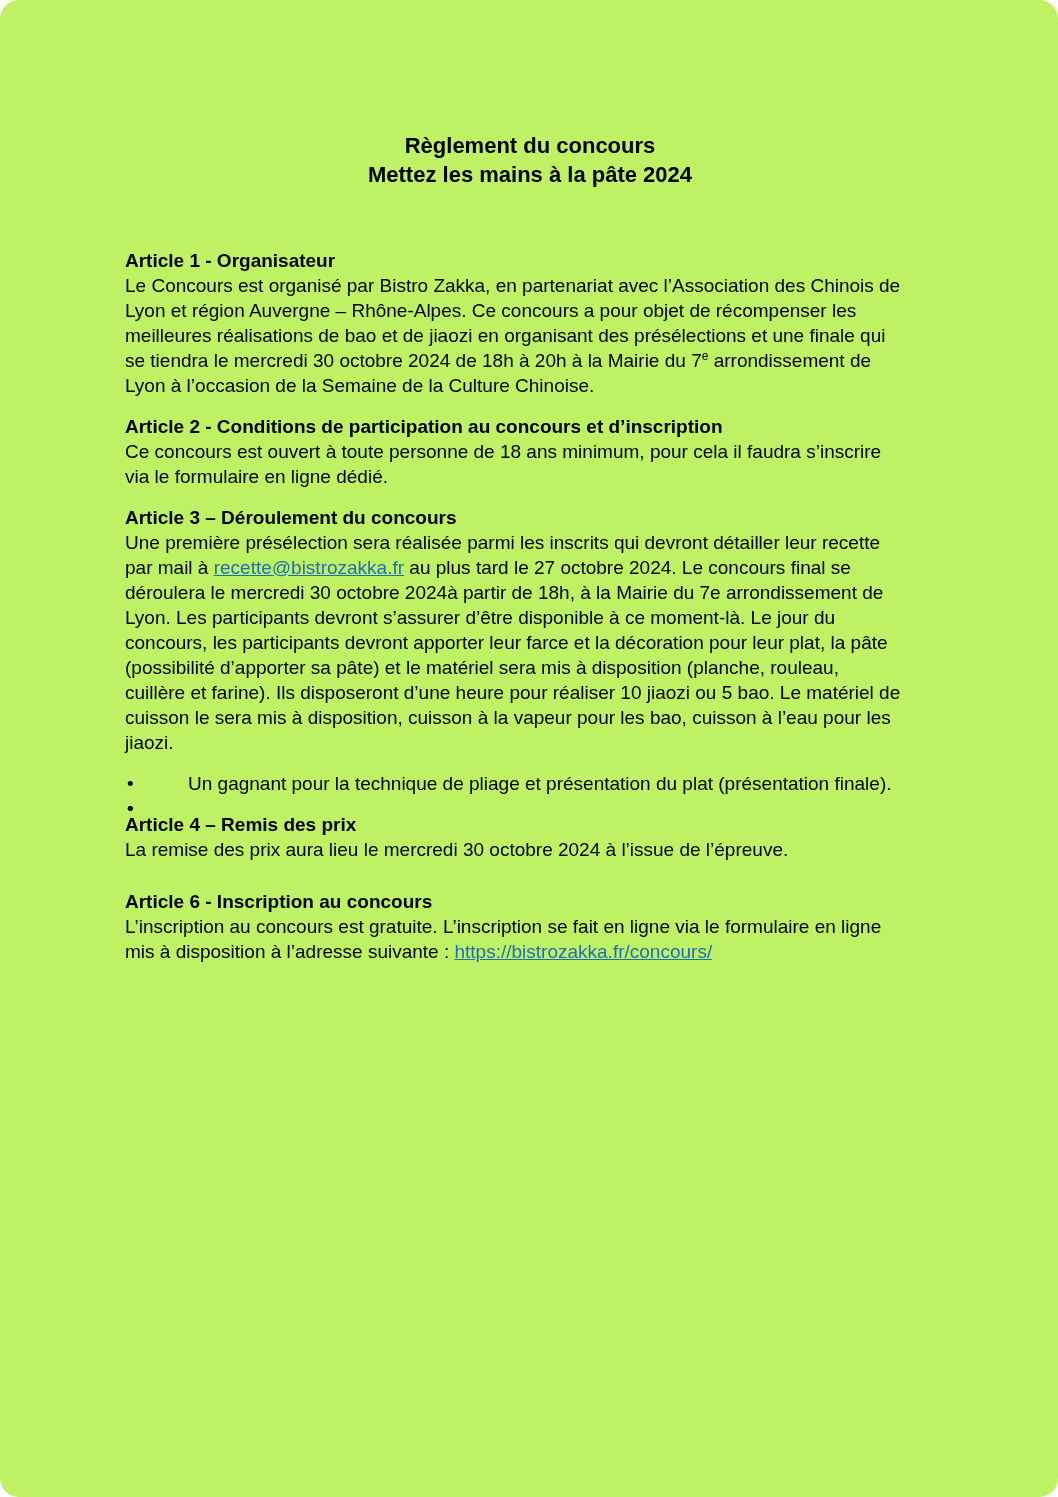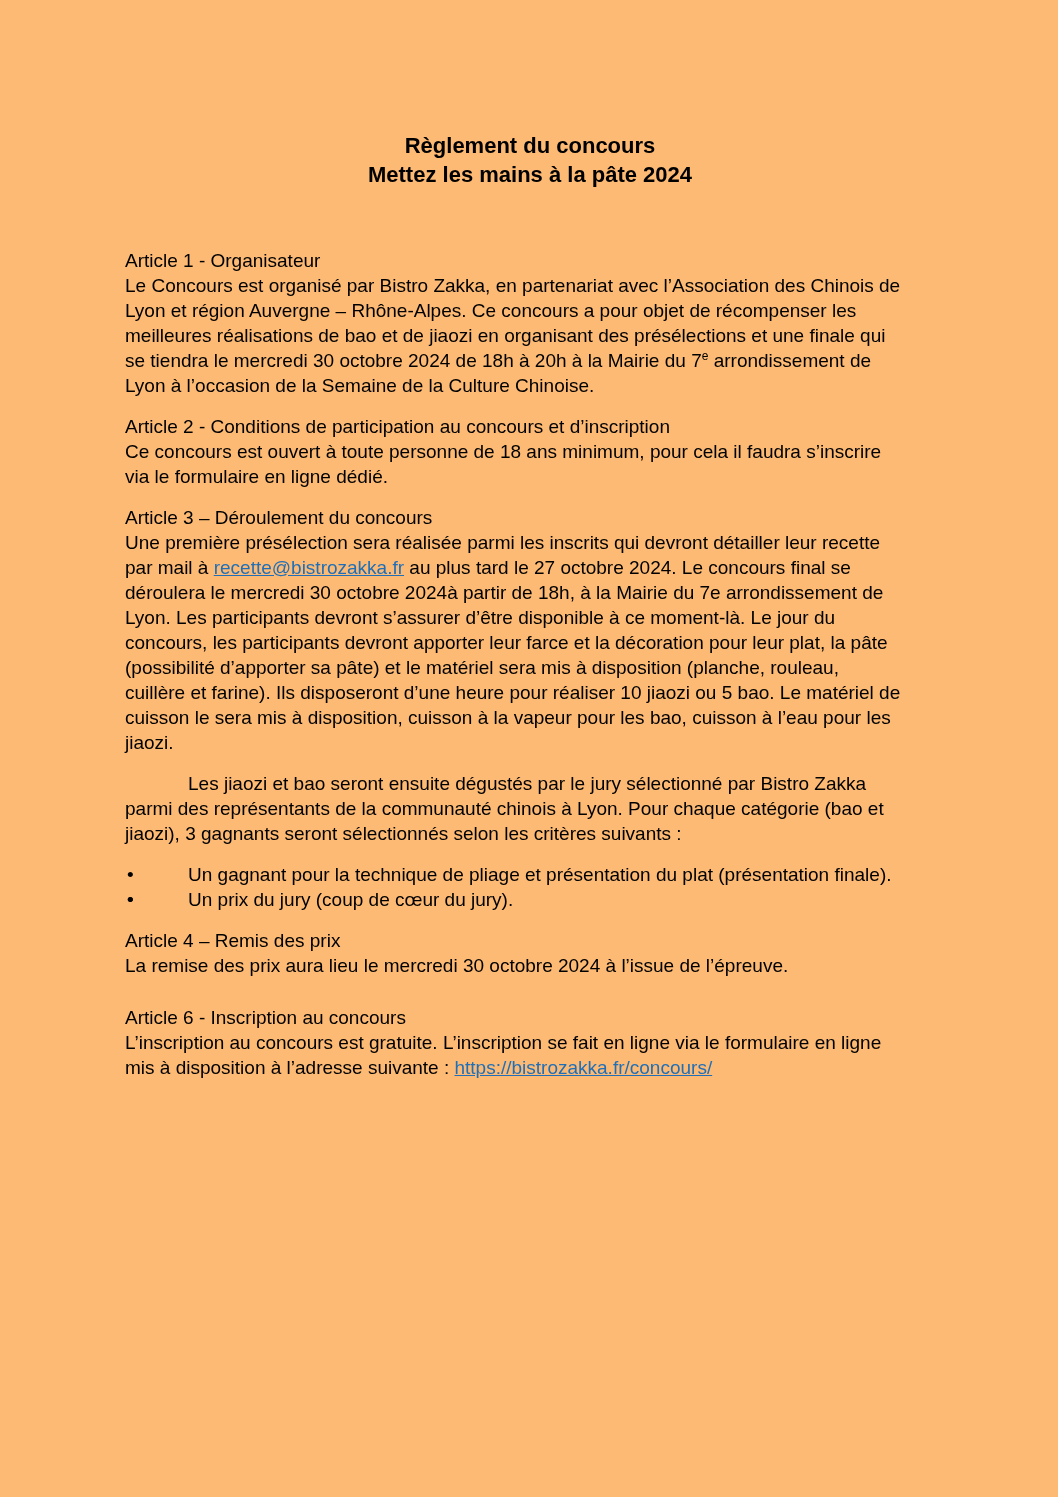--- a/index.html
+++ b/index.html
@@ -1,42 +1,43 @@
 <!DOCTYPE html>
 <html lang="fr"><head>
 <meta charset="utf-8">
 <style>
   html, body { margin: 0; padding: 0; background: #ffffff; }
   .page {
     position: relative;
     width: 1058px;
     height: 1497px;
     box-sizing: border-box;
-    background: #fdba74;
+    background: #bef264;
     padding: 131px 123px 0 125px;
     font-family: "Liberation Sans", "DejaVu Sans", sans-serif;
     font-size: 19px;
     line-height: 25px;
     color: #000000;
     overflow: hidden;
+    border-radius: 19px;
   }
   .doc-title {
     text-align: center;
     font-weight: bold;
     font-size: 22px;
     line-height: 29px;
     margin: 0 0 59px 0;
     white-space: pre;
   }
   section { margin: 0 0 16px 0; }
   section.gap-lg { margin-top: 27px; }
   h2 {
     font-size: 19px;
     line-height: 25px;
-    font-weight: normal;
+    font-weight: bold;
     margin: 0;
     white-space: pre;
   }
   p {
     margin: 0;
     white-space: pre;
   }
   .para-gap { margin-top: 16px; }
   .indent-first { text-indent: 63px; }
   sup.ord {
@@ -87,27 +88,24 @@
     <h2>Article 3 – Déroulement du concours</h2>
     <p><span>Une première présélection sera réalisée parmi les inscrits qui devront détailler leur recette
 par mail à </span><a class="doc-link" style="color: rgb(31, 111, 184); text-decoration-color: rgb(31, 111, 184);">recette@bistrozakka.fr</a><span> au plus tard le 27 octobre 2024. Le concours final se
 déroulera le mercredi 30 octobre 2024à partir de 18h, à la Mairie du 7e arrondissement de
 Lyon. Les participants devront s’assurer d’être disponible à ce moment-là. Le jour du
 concours, les participants devront apporter leur farce et la décoration pour leur plat, la pâte
 (possibilité d’apporter sa pâte) et le matériel sera mis à disposition (planche, rouleau,
 cuillère et farine). Ils disposeront d’une heure pour réaliser 10 jiaozi ou 5 bao. Le matériel de
 cuisson le sera mis à disposition, cuisson à la vapeur pour les bao, cuisson à l’eau pour les
 jiaozi.</span></p>
-    <p class="para-gap indent-first">Les jiaozi et bao seront ensuite dégustés par le jury sélectionné par Bistro Zakka
-parmi des représentants de la communauté chinois à Lyon. Pour chaque catégorie (bao et
-jiaozi), 3 gagnants seront sélectionnés selon les critères suivants :</p>
     <div class="para-gap">
       <p class="bullet-row"><span class="dot">•</span><span>Un gagnant pour la technique de pliage et présentation du plat (présentation finale).</span></p>
       <p class="bullet-row"><span class="dot">•</span></p>
-      <p class="bullet-row"><span class="dot">•</span><span>Un prix du jury (coup de cœur du jury).</span></p>
+      <p class="bullet-row"><span class="dot">•</span></p>
     </div>
   </section>
 
   <section>
     <h2>Article 4 – Remis des prix</h2>
     <p>La remise des prix aura lieu le mercredi 30 octobre 2024 à l’issue de l’épreuve.</p>
   </section>
 
   <section class="gap-lg">
     <h2>Article 6 - Inscription au concours</h2>

